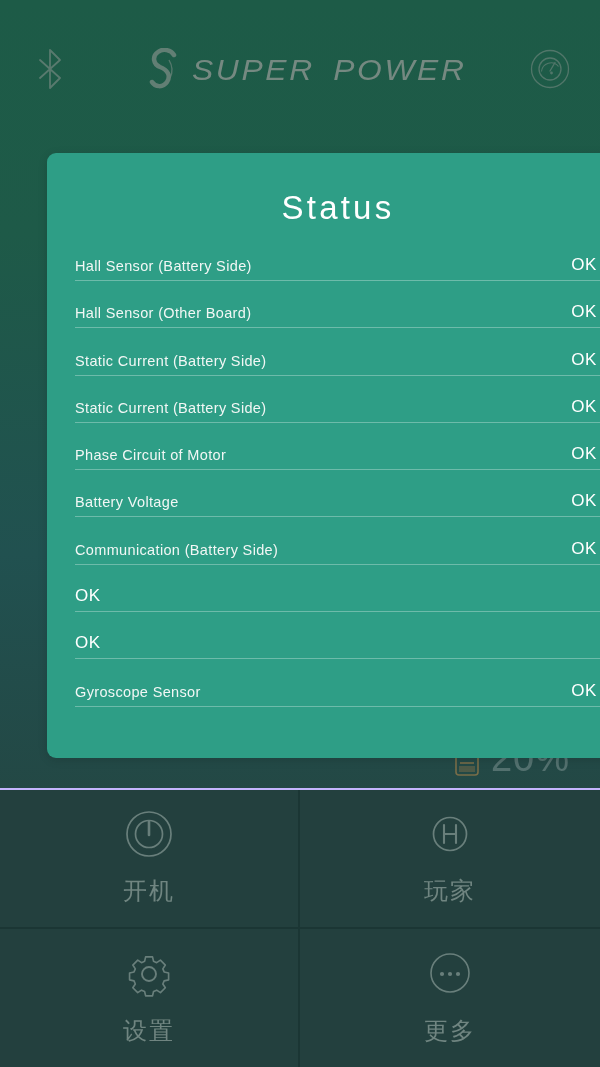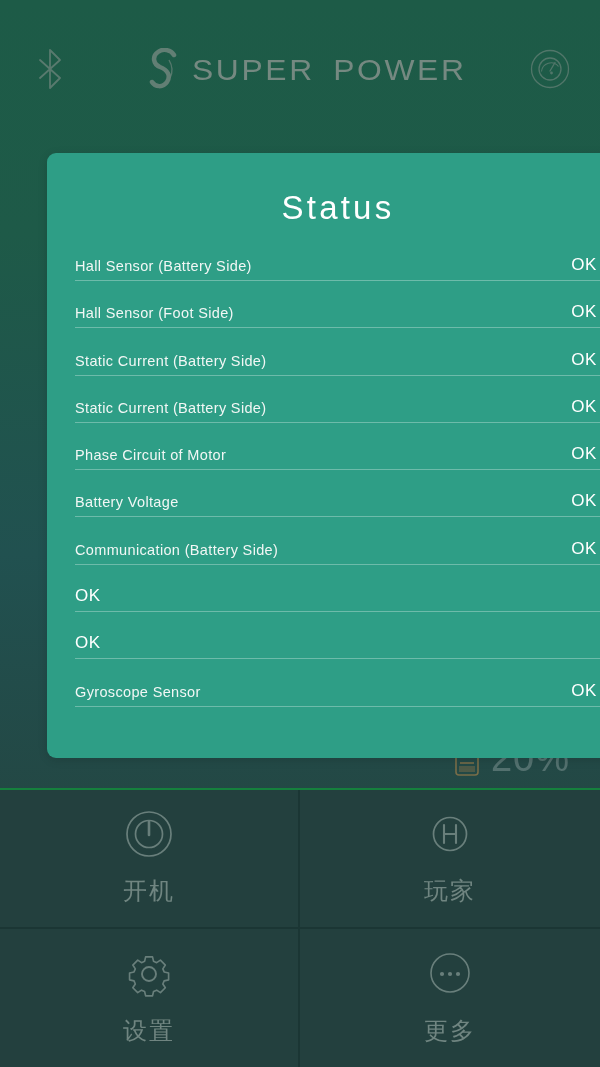--- a/index.html
+++ b/index.html
@@ -19,20 +19,21 @@
     display:flex; align-items:center; justify-content:space-between;
     padding:0 22px;
   }
   .hdr-icon{ width:56px; height:56px; display:flex; align-items:center; justify-content:center; }
   .bt-svg{ opacity:.62; }
   .gauge-svg{ opacity:.55; }
 
   .logo{
     display:flex; align-items:center; gap:13px;
     transform:translateY(1px);
+    font-style:italic;
   }
   .logo-mark{ opacity:.72; }
   .logo-text{
     font-size:30px; letter-spacing:2.5px; font-weight:400;
     color:#7d8d86; opacity:.92;
     font-family:"Liberation Sans","DejaVu Sans",sans-serif;
     transform:scaleX(1.06); transform-origin:left center;
     white-space:nowrap;
   }
   .logo-text .wspace{ letter-spacing:9px; }
@@ -103,21 +104,21 @@
   }
   .row .rule{
     position:absolute; left:0; right:0; top:29px; height:1px;
     background:rgba(255,255,255,.30);
   }
 
   
   .bottom{
     position:absolute; left:0; top:788px; width:600px; height:279px;
     background:#23403e;
-    border-top:2px solid #15803d;
+    border-top:2px solid #c4b5fd;
   }
   .bgrid{
     position:absolute; inset:0;
     display:grid;
     grid-template-columns:1fr 1fr;
     grid-template-rows:1fr 1fr;
   }
   .bcell{
     position:relative;
     display:flex; flex-direction:column;
@@ -228,21 +229,21 @@
 <div class="panel">
   <div class="panel-inner">
     <div class="panel-title">Status</div>
     <div class="rows">
         <div class="row">
           <span class="label">Hall Sensor (Battery Side)</span>
           <span class="value">OK</span>
           <div class="rule"></div>
         </div>
         <div class="row">
-          <span class="label">Hall Sensor (Foot Side)</span>
+          <span class="label">Hall Sensor (Other Board)</span>
           <span class="value">OK</span>
           <div class="rule"></div>
         </div>
         <div class="row">
           <span class="label">Static Current (Battery Side)</span>
           <span class="value">OK</span>
           <div class="rule"></div>
         </div>
         <div class="row">
           <span class="label">Static Current (Battery Side)</span>

